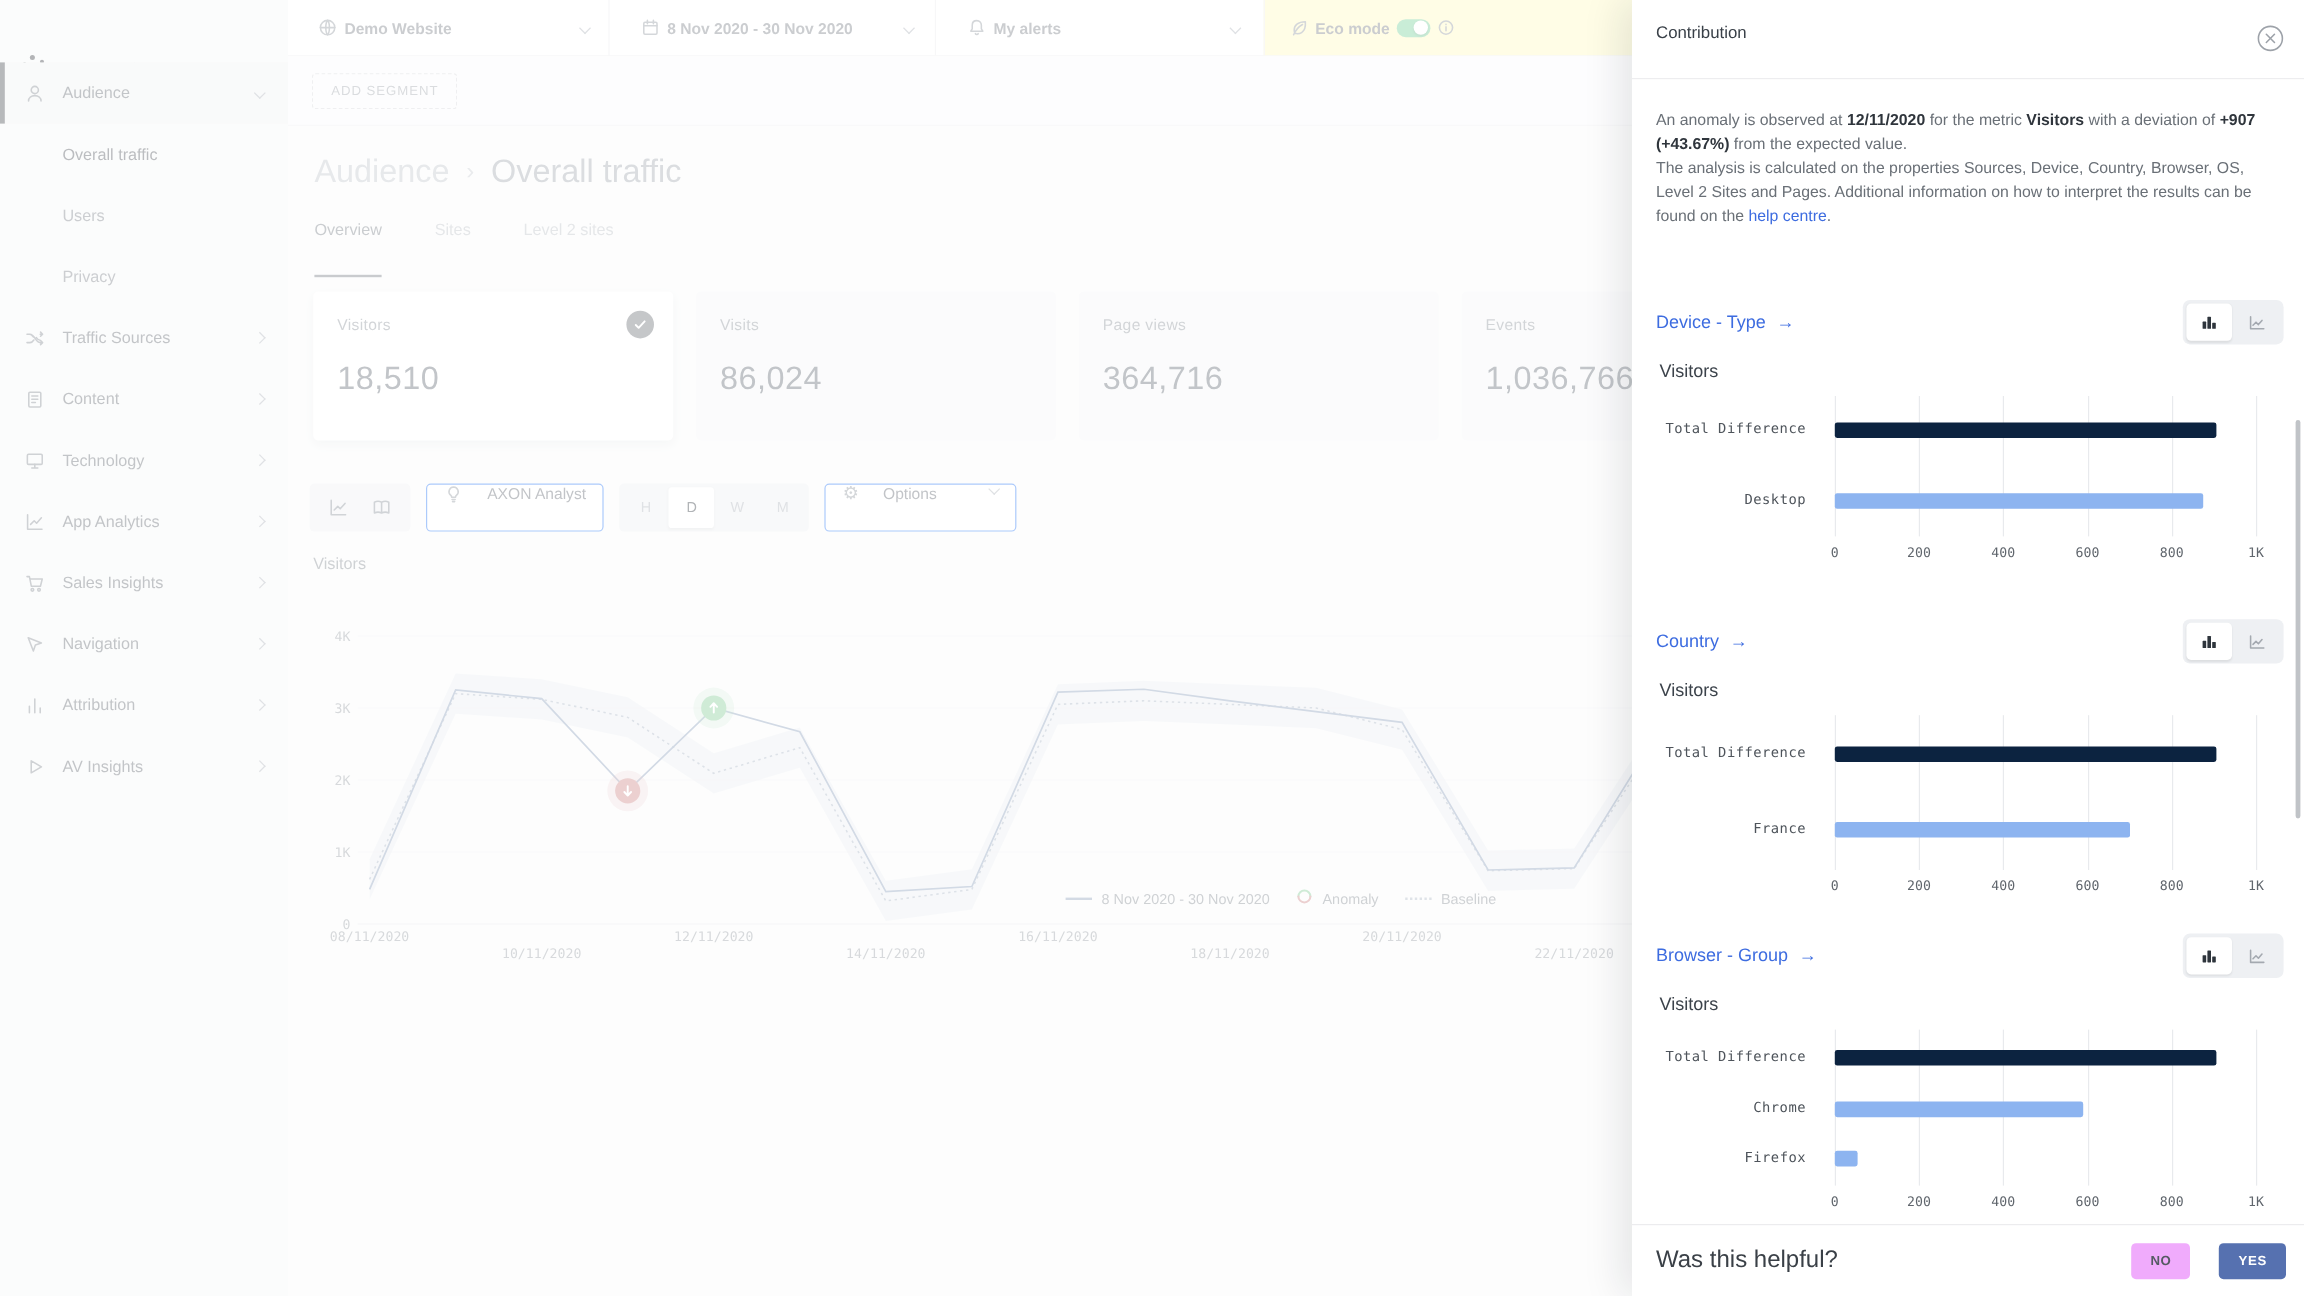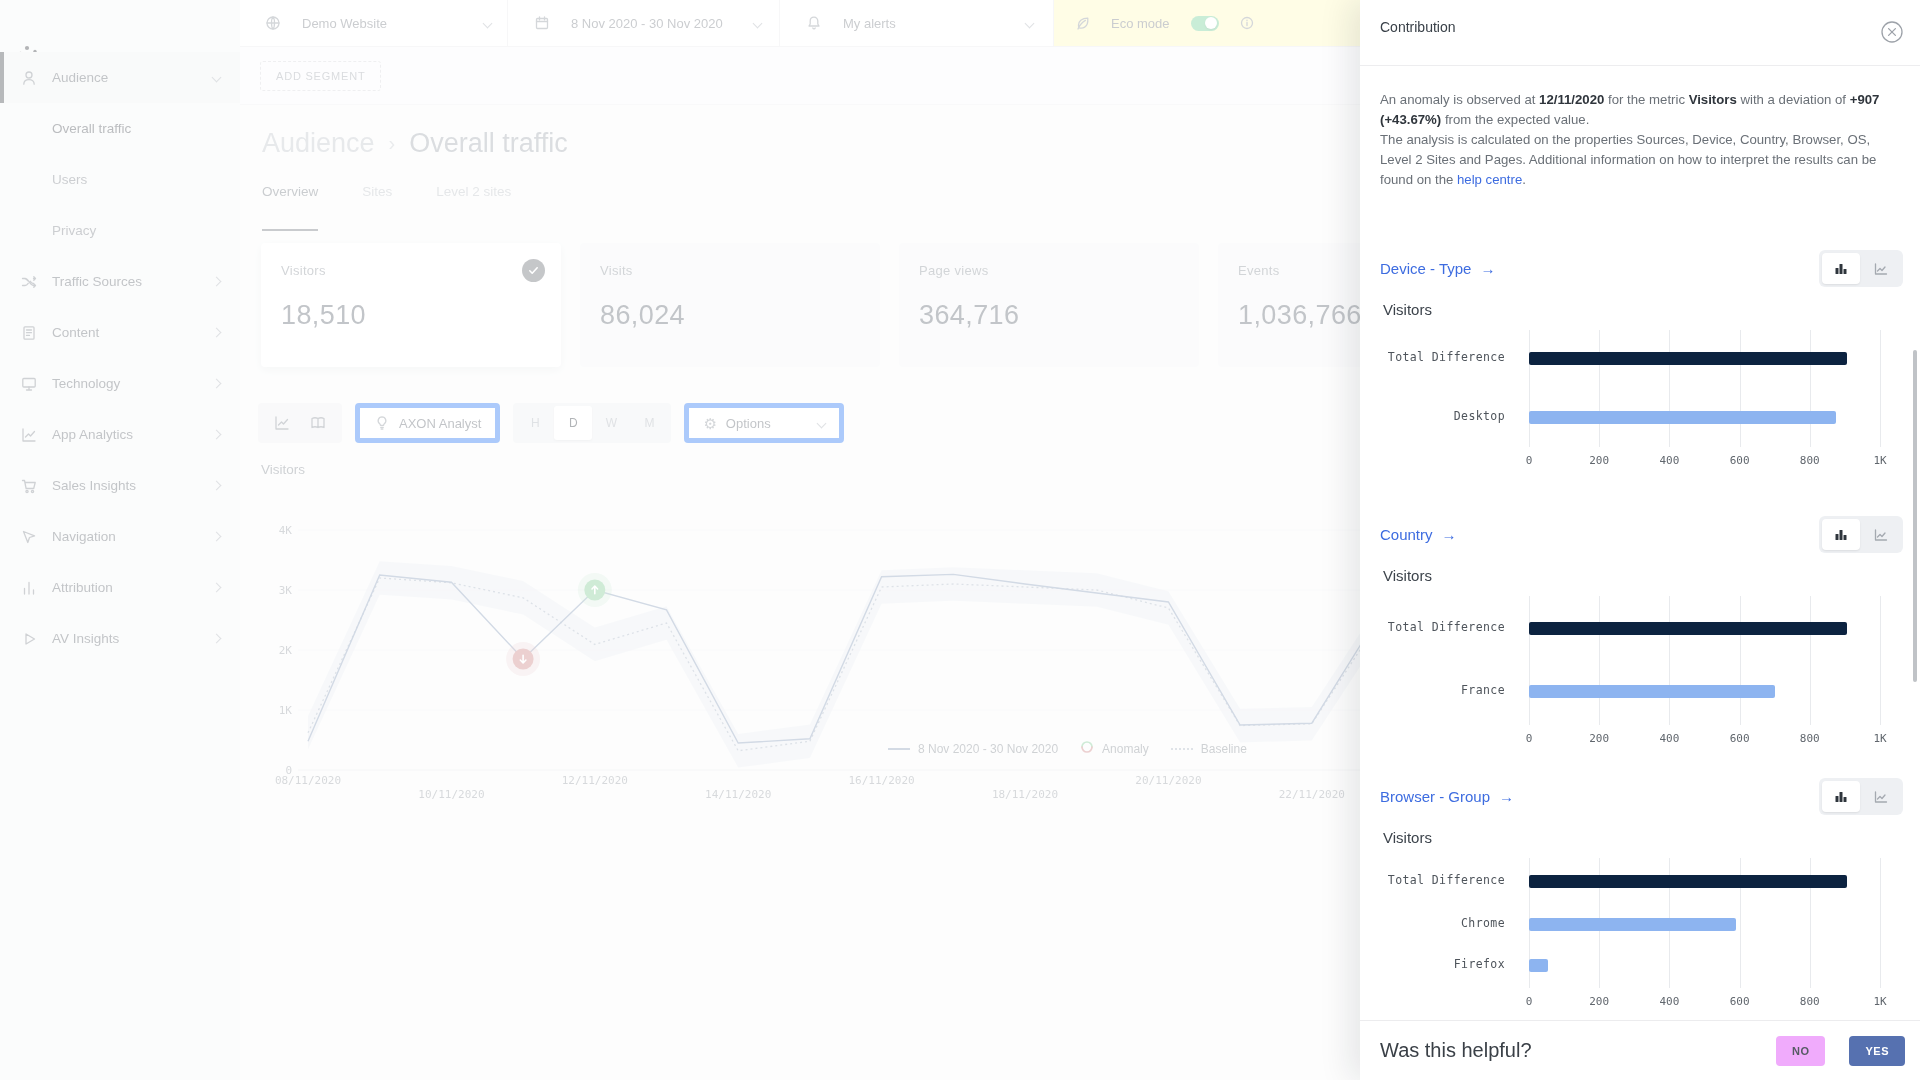--- a/index.html
+++ b/index.html
@@ -20,21 +20,21 @@
   .side-sub { height:51px; display:flex; align-items:center; padding-left:52px; font-size:13.5px; color:#858b92; cursor:pointer; }
   .side-sub.current { color:#5d6269; }
   .chev { width:7px; height:7px; border-right:1.5px solid #b3b8bf; border-bottom:1.5px solid #b3b8bf; display:inline-block; }
   .chev.down { transform:rotate(45deg); }
   .chev.right { transform:rotate(-45deg); }
   .side-row .chev { margin-right:20px; }
 
   
   .main { position:absolute; left:240px; top:0; width:1120px; height:1080px; }
   .topbar { position:absolute; left:0; top:0; width:1120px; height:47px; background:#fff; border-bottom:1px solid #ededef; }
-  .tb-group { position:absolute; top:0; height:46px; display:flex; align-items:center; gap:21px; font-size:13px; color:#83888f; }
+  .tb-group { position:absolute; top:0; height:46px; display:flex; align-items:center; gap:6px; font-size:13px; color:#83888f;font-weight:bold; }
   .tb-group .t-icon { width:16px; height:16px; color:#9aa0a7; }
   .tb-sep { border-left:1px solid #ededef; }
   .tb-site { left:0; width:267px; padding-left:25px; }
   .tb-site .chev { margin-left:auto; margin-right:16px; }
   .tb-date { left:267px; width:272px; padding-left:26px; }
   .tb-date .chev { margin-left:auto; margin-right:18px; }
   .tb-alerts { left:539px; width:274px; padding-left:26px; }
   .tb-alerts .chev { margin-left:auto; margin-right:20px; }
   .tb-eco { left:813px; width:307px; padding-left:20px; background:#fef9c3; }
   .toggle { width:28px; height:15px; border-radius:8px; position:relative; cursor:pointer; }
@@ -59,22 +59,22 @@
   .card { width:300px; height:124px; border-radius:4px; background:#f5f6f7; padding:20px; position:relative; cursor:pointer; }
   .card.selected { background:#fff; box-shadow:0 3px 10px rgba(20,30,40,.07); }
   .card .c-label { font-size:13px; color:#959ba2; letter-spacing:.3px; }
   .card .c-value { font-size:27px; font-weight:300; color:#6e757e; margin-top:22px; letter-spacing:.4px; }
   .check-badge { position:absolute; right:16px; top:16px; width:23px; height:23px; border-radius:50%; background:#75797f;
     display:flex; align-items:center; justify-content:center; }
 
   .controls { position:absolute; left:18px; top:403px; height:40px; display:flex; gap:13px; }
   .icon-box { height:40px; background:#f0f1f3; border-radius:4px; display:flex; align-items:center; gap:18px; padding:0 15px; color:#9298a0; }
   .icon-box .c-icon { width:18px; height:18px; cursor:pointer; }
-  .btn-light { height:40px; background:#fff; border:5px solid #3b82f6; border-radius:4px; display:flex; align-items:center;
-    gap:9px; padding:0 14px; font-size:13px; color:#6e747c; cursor:pointer; font-family:inherit; }
+  .btn-light { height:40px; background:#fff; border:1px solid #3b82f6; border-radius:4px; display:flex; 
+    gap:20px; padding:0 14px; font-size:13px; color:#6e747c; cursor:pointer; font-family:inherit; }
   .btn-light .c-icon { width:16px; height:16px; color:#9aa0a7; }
   .granularity { height:40px; background:#eef0f2; border-radius:4px; display:flex; align-items:center; padding:0 3px; }
   .gran-cell { width:38px; height:34px; border-radius:3px; display:flex; align-items:center; justify-content:center;
     font-size:12px; color:#b4b9c0; cursor:pointer; }
   .gran-cell.active { background:#fff; color:#474d54; box-shadow:0 1px 2px rgba(0,0,0,.06); }
   .options-btn { width:160px; justify-content:flex-start; }
   .options-btn .chev { margin-left:auto; }
   .gear-glyph { font-size:15px; color:#9aa0a7; line-height:1; }
 
   .chart-title { position:absolute; left:21px; top:462px; font-size:13.5px; color:#8d939a; }

